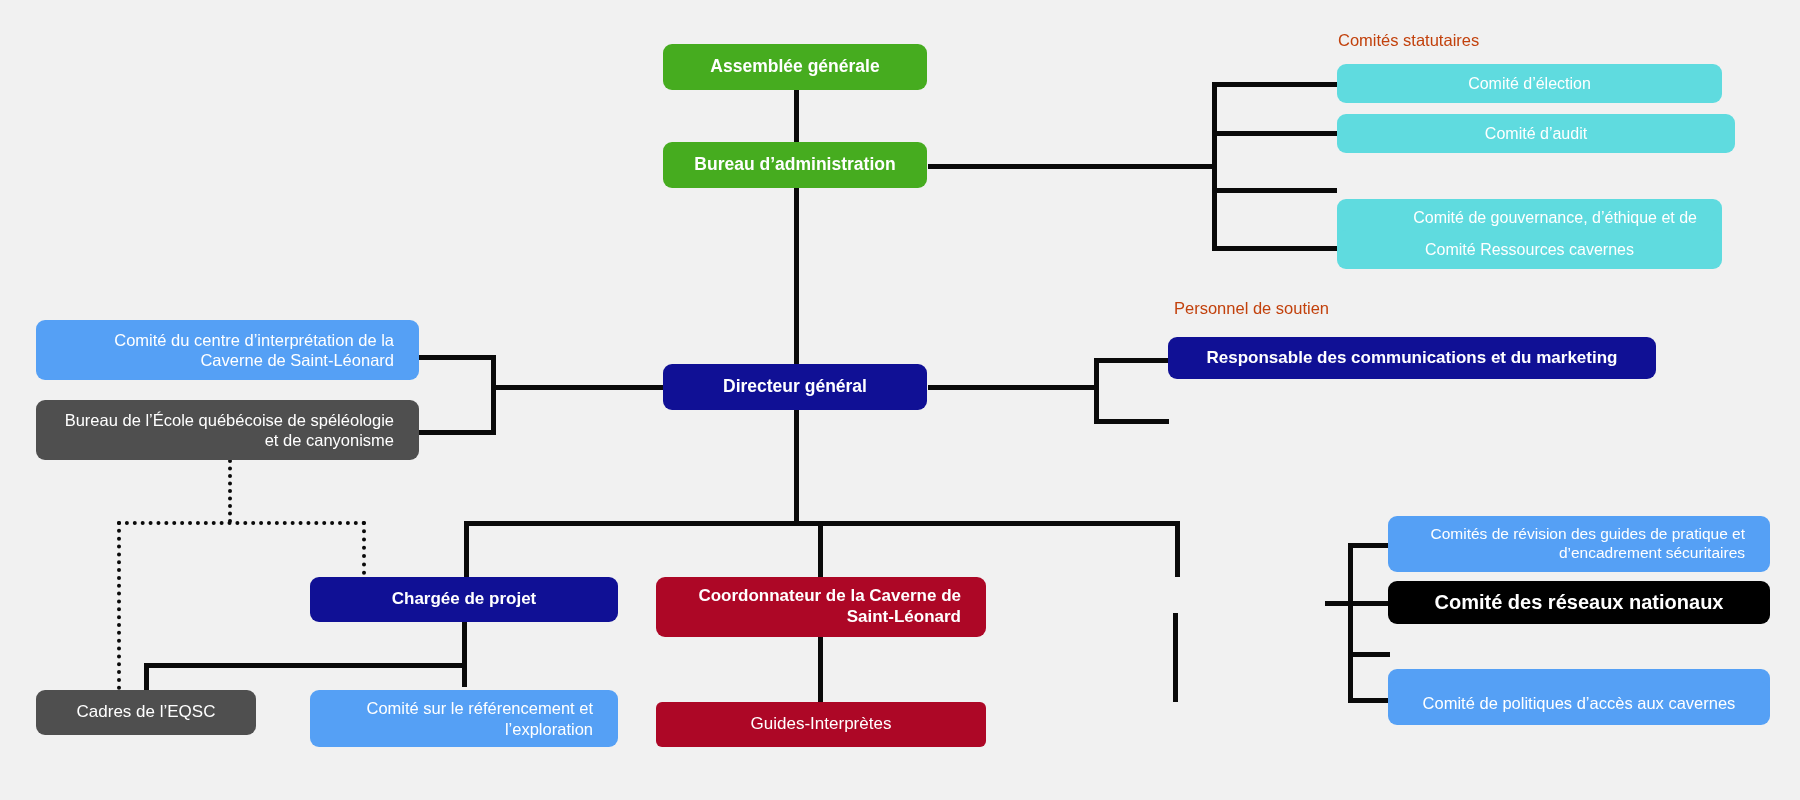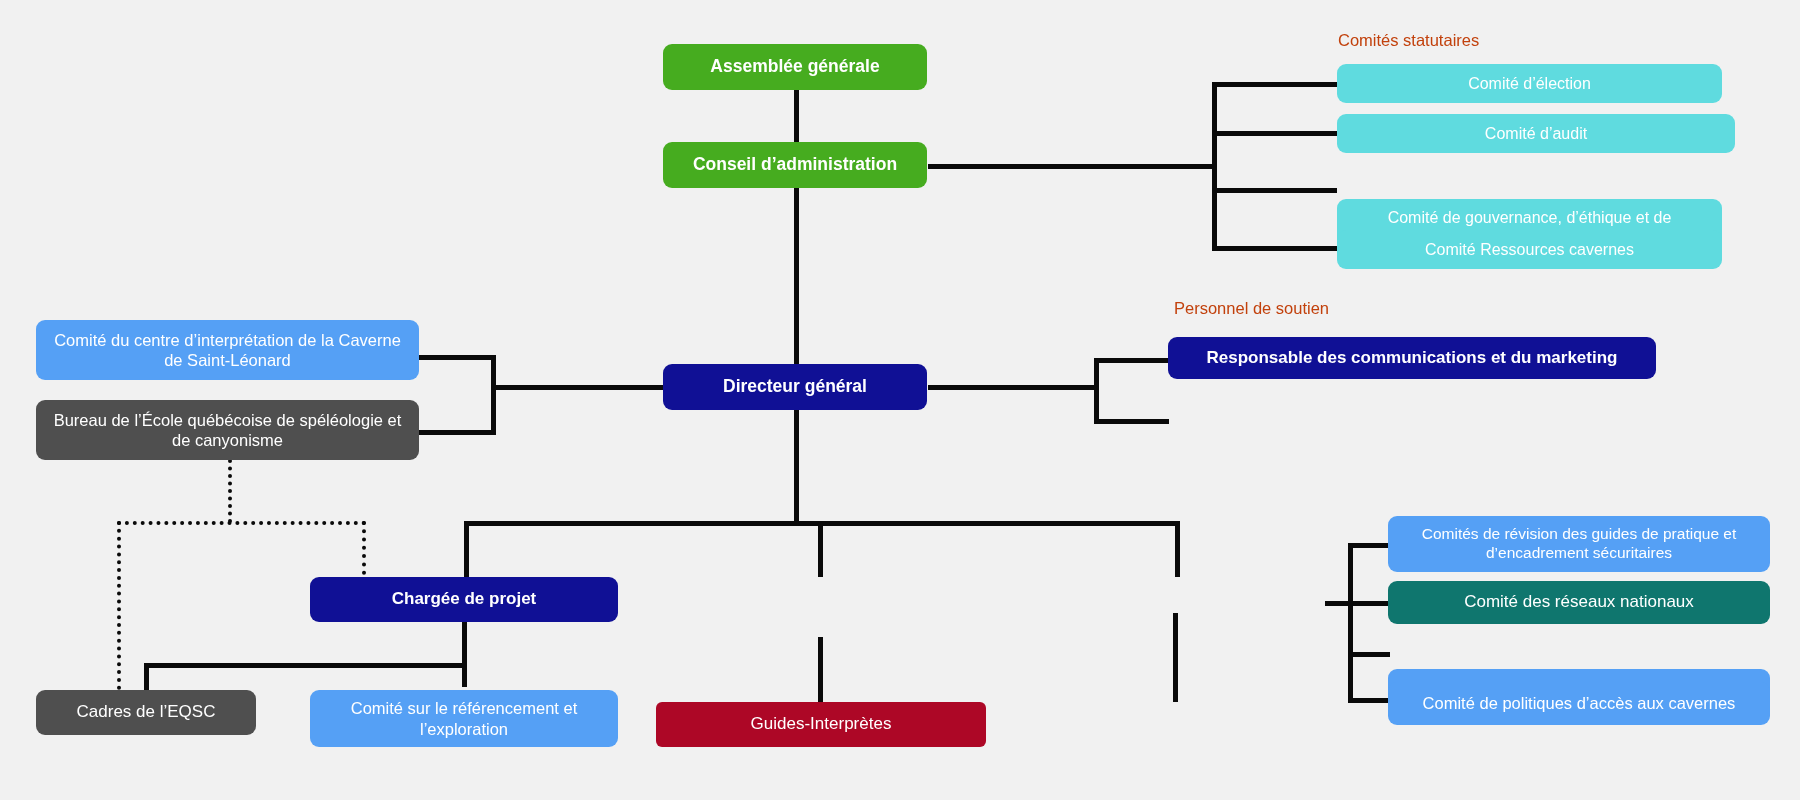--- a/index.html
+++ b/index.html
@@ -14,25 +14,25 @@
     background: #f1f1f1;
     font-family: "Liberation Sans", sans-serif;
     overflow: hidden;
   }
   .node {
     position: absolute;
     box-sizing: border-box;
     display: flex;
     align-items: center;
     justify-content: center;
-    text-align: center;
+    text-align: right;
     border-radius: 9px;
     color: #ffffff;
     line-height: 1.22;
-    padding: 4px 10px;
+    padding: 4px 25px;
     z-index: 5;
   }
   .bold   { font-weight: bold; }
   .normal { font-weight: normal; }
 
   .grp-label {
     position: absolute;
     color: #c2410c;
     font-size: 16.5px;
     font-weight: normal;
@@ -109,51 +109,52 @@
   <div class="dot-v" style="left:228px; top:459px; height:64px;"></div>
   <div class="dot-h" style="left:117px; top:521px; width:249px;"></div>
   <div class="dot-v" style="left:362px; top:521px; height:62px;"></div>
   <div class="dot-v" style="left:117px; top:521px; height:169px;"></div>
 
   <div class="grp-label" style="left:1338px; top:31px;">Comités statutaires</div>
   <div class="grp-label" style="left:1174px; top:299px;">Personnel de soutien</div>
 
   <div class="node bold" style="left:663px; top:44px; width:264px; height:46px; background:#46ac1f; font-size:17.5px;">Assemblée générale</div>
 
-  <div class="node bold" style="left:663px; top:142px; width:264px; height:46px; background:#46ac1f; font-size:17.5px;">Conseil d’administration</div>
+  <div class="node bold" style="left:663px; top:142px; width:264px; height:46px; background:#46ac1f; font-size:17.5px;">Bureau d’administration</div>
 
   <div class="node normal" style="left:1337px; top:64px; width:385px; height:39px; background:#5fdbdf; font-size:16px;">Comité d’élection</div>
 
   <div class="node normal" style="left:1337px; top:114px; width:398px; height:39px; background:#5fdbdf; font-size:16px;">Comité d’audit</div>
 
   <div class="node normal" style="left:1337px; top:163px; width:385px; height:58px; background:#5fdbdf; font-size:16px;margin-top:36px;">Comité de gouvernance, d’éthique et de déontologie</div>
 
   <div class="node normal" style="left:1337px; top:230px; width:385px; height:39px; background:#5fdbdf; font-size:16px;">Comité Ressources cavernes</div>
 
   <div class="node normal" style="left:36px; top:320px; width:383px; height:60px; background:#55a0f5; font-size:16.5px;">Comité du centre d’interprétation de la Caverne de Saint-Léonard</div>
 
   <div class="node normal" style="left:36px; top:400px; width:383px; height:60px; background:#4f4f4f; font-size:16.5px;">Bureau de l’École québécoise de spéléologie et de canyonisme</div>
 
   <div class="node bold" style="left:663px; top:364px; width:264px; height:46px; background:#101095; font-size:17.5px;">Directeur général</div>
 
   <div class="node bold" style="left:1168px; top:337px; width:488px; height:42px; background:#101095; font-size:17px;">Responsable des communications et du marketing</div>
 
 
   <div class="node bold" style="left:310px; top:577px; width:308px; height:45px; background:#101095; font-size:17px;">Chargée de projet</div>
 
+  <div class="node bold" style="left:656px; top:577px; width:330px; height:60px; background:#ad0726; font-size:17px;">Coordonnateur de la Caverne de Saint-Léonard</div>
 
 
   <div class="node normal" style="left:36px; top:690px; width:220px; height:45px; background:#4f4f4f; font-size:17px;">Cadres de l’EQSC</div>
 
   <div class="node normal" style="left:310px; top:690px; width:308px; height:57px; background:#55a0f5; font-size:16.5px;">Comité sur le référencement et l’exploration</div>
 
   <div class="node normal" style="left:656px; top:702px; width:330px; height:45px; background:#ad0726; font-size:17px;border-radius:6px;">Guides-Interprètes</div>
 
 
   <div class="node normal" style="left:1388px; top:516px; width:382px; height:56px; background:#55a0f5; font-size:15.5px;">Comités de révision des guides de pratique et d’encadrement sécuritaires</div>
 
-  <div class="node normal" style="left:1388px; top:581px; width:382px; height:43px; background:#0f766e; font-size:17px;">Comité des réseaux nationaux</div>
+  <div class="node normal" style="left:1388px; top:581px; width:382px; height:43px; background:#000000; font-size:20px;font-weight:bold;">Comité des réseaux nationaux</div>
 
   <div class="node normal" style="left:1388px; top:632px; width:382px; height:43px; background:#55a0f5; font-size:16.5px;margin-top:37px;">Spéléo-secours</div>
 
   <div class="node normal" style="left:1388px; top:682px; width:382px; height:43px; background:#55a0f5; font-size:16.5px;">Comité de politiques d’accès aux cavernes</div>
 
 </div>
 
 </body></html>

